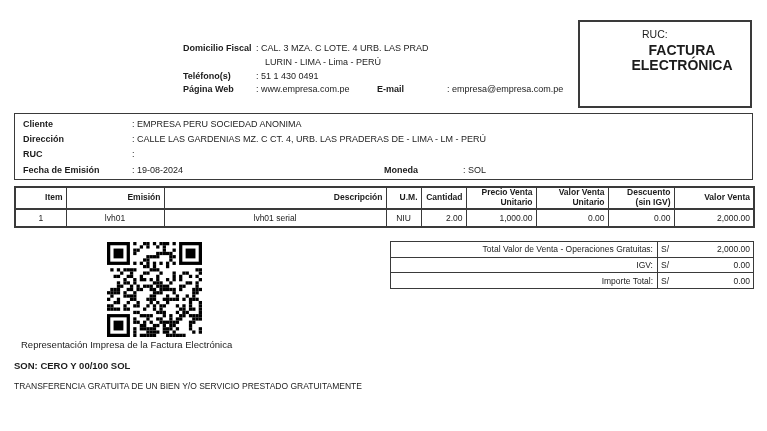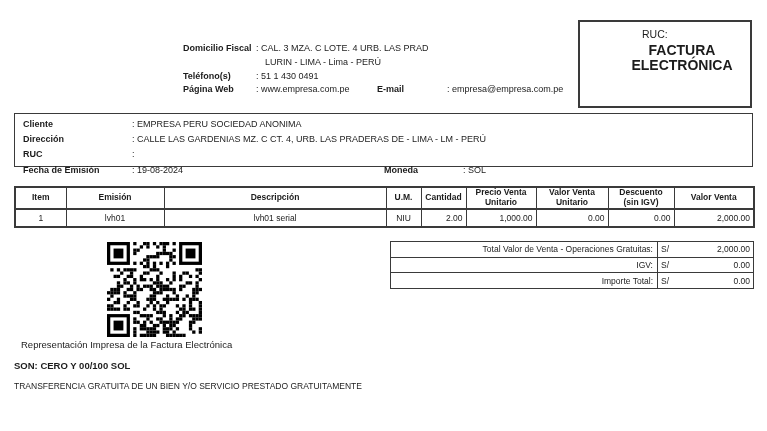--- a/index.html
+++ b/index.html
@@ -23,40 +23,40 @@
   
   .ruc-box{
     position:absolute; left:578px; top:20px; width:174px; height:88px;
     border:2px solid #3a3a3a; box-sizing:border-box; text-align:center;padding-left:34px;
   }
   .ruc-label{ text-align:left; margin:6px 0 0 28px; font-size:10.5px; }
   .doc-type{ margin-top:3px; font-weight:bold; font-size:14px; line-height:14.5px; }
   .doc-number{ margin-top:4px; font-size:11.5px; }
   
   .client-box{
-    position:absolute; left:14px; top:113px; width:739px; height:54px;
+    position:absolute; left:14px; top:113px; width:739px; height:67px;
     border:1.5px solid #3a3a3a; box-sizing:border-box;
     padding:2.5px 0 0 8px; font-size:9px;
   }
   .client-row{display:flex; height:15.4px; line-height:15.4px; position:relative;}
   .client-label{flex:0 0 109px; font-weight:bold;}
   .client-val{white-space:nowrap;}
   .moneda-label{position:absolute; left:361px; top:0; font-weight:bold;}
   .moneda-val{position:absolute; left:440px; top:0;}
   
   .items-table{
     position:absolute; left:14px; top:186px; width:739px;
     border-collapse:collapse; table-layout:fixed; font-size:8.5px;
     border:2px solid #3a3a3a;
   }
   .items-table th,.items-table td{
     border:1px solid #3a3a3a; padding:0 3px; overflow:hidden; box-sizing:border-box;
   }
   .items-table th{
-    height:18px; font-weight:bold; text-align:center; vertical-align:middle; line-height:1.15;
+    height:18px; font-weight:bold; text-align:right; vertical-align:middle; line-height:1.15;
     border-bottom:2px solid #3a3a3a;
   }
   .items-table td{height:18px; vertical-align:middle;}
   .al-c{text-align:center;} .al-l{text-align:center;} .al-r{text-align:right;}
   
   .totals-table{
     position:absolute; left:390px; top:241px; width:363px;
     border-collapse:collapse; table-layout:fixed; font-size:8.5px;
     border:1.5px solid #3a3a3a;
   }

